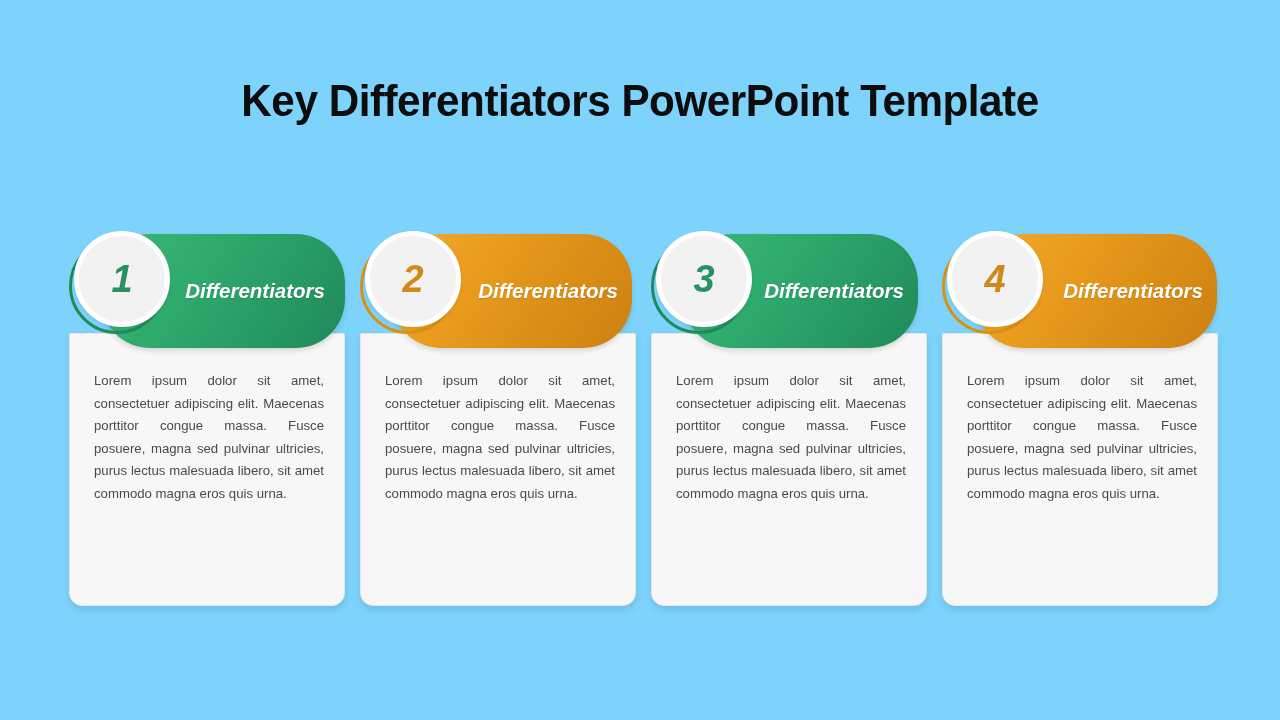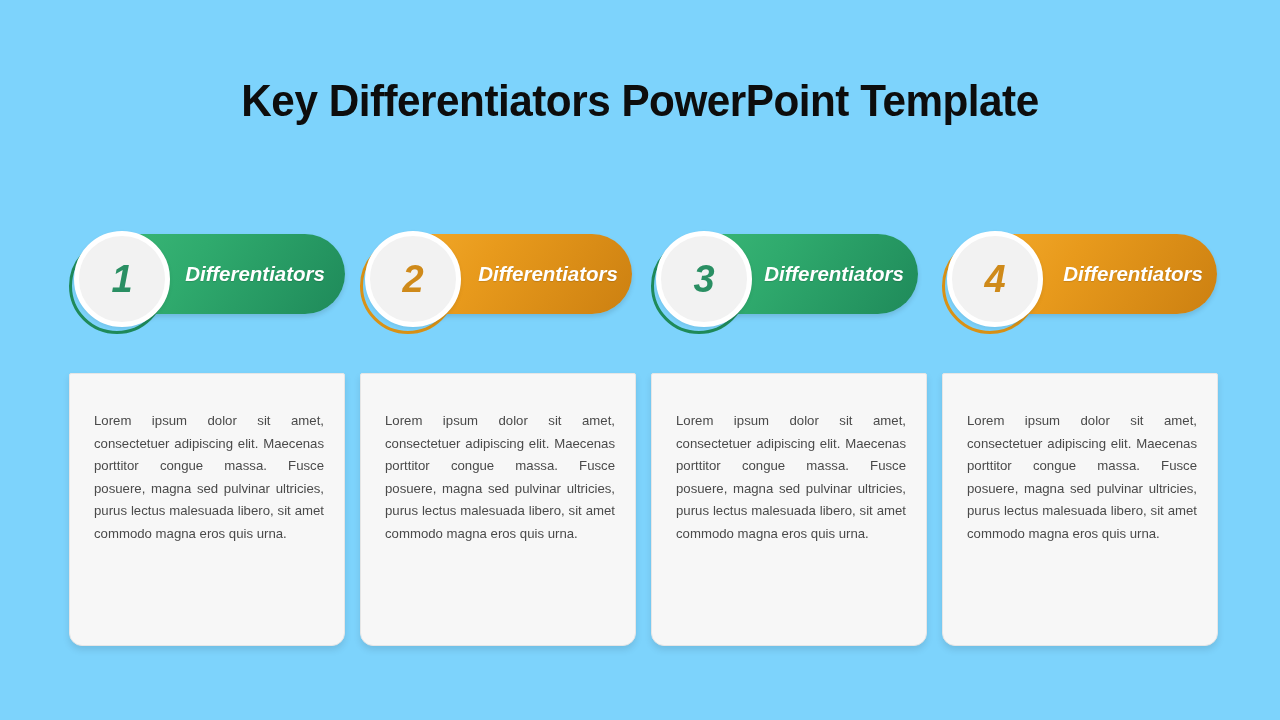--- a/index.html
+++ b/index.html
@@ -56,42 +56,41 @@
   .card-body {
     position: absolute;
     left: 0;
     top: 107px;
     width: 276px;
     height: 273px;
     background: #f7f7f7;
     border: 1px solid #e6e6e6;
     border-radius: 2px 2px 13px 13px;
     box-shadow: 0 4px 7px rgba(0,0,0,0.10);
-    margin-top: 40px;
   }
 
   .card-text {
     position: absolute;
     left: 24px;
     top: 36px;
     width: 230px;
     font-size: 13.2px;
     line-height: 22.6px;
     color: #4a4a4a;
     text-align: justify;
     text-justify: inter-word;
   }
 
   
   .pill {
     position: absolute;
     top: 8px;
     left: 32px;
     width: 244px;
-    height: 80px;
+    height: 114px;
     border-radius: 49px;
     z-index: 3;
     box-shadow: 0 3px 5px rgba(0,0,0,0.12);
   }
 
   .card.green .pill {
     background: linear-gradient(125deg, #3bb878 0%, #2faa6d 38%, #1f8a5a 100%);
   }
   .card.orange .pill {
     background: linear-gradient(125deg, #f4ab2c 0%, #e89a1c 38%, #cc8011 100%);

